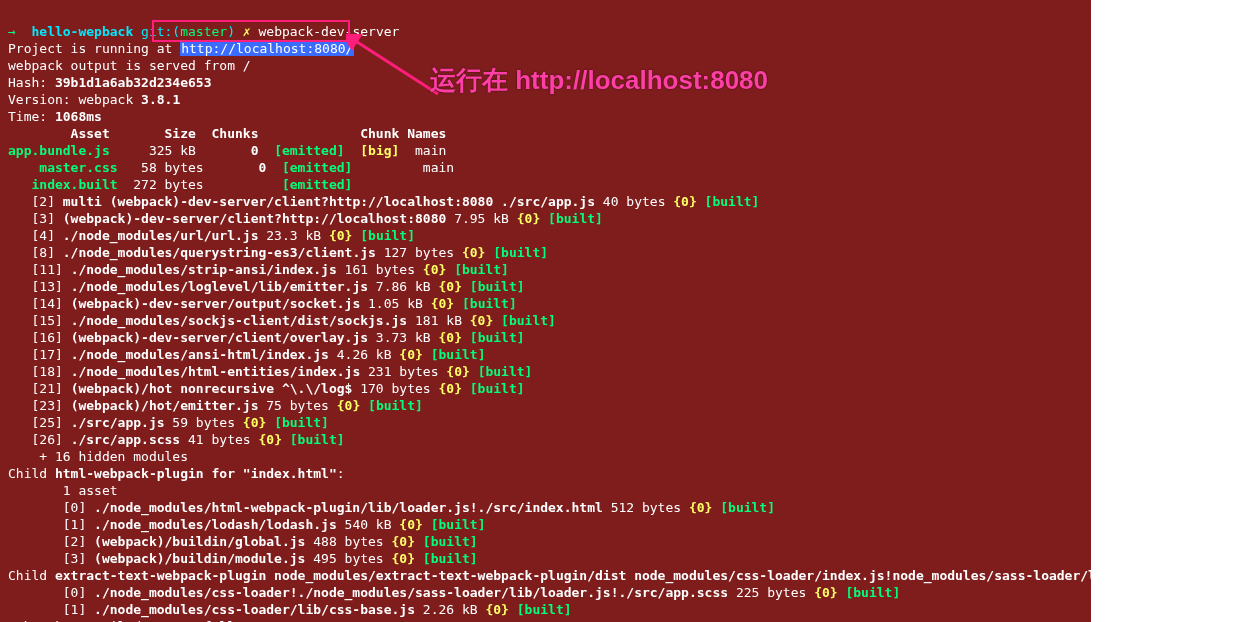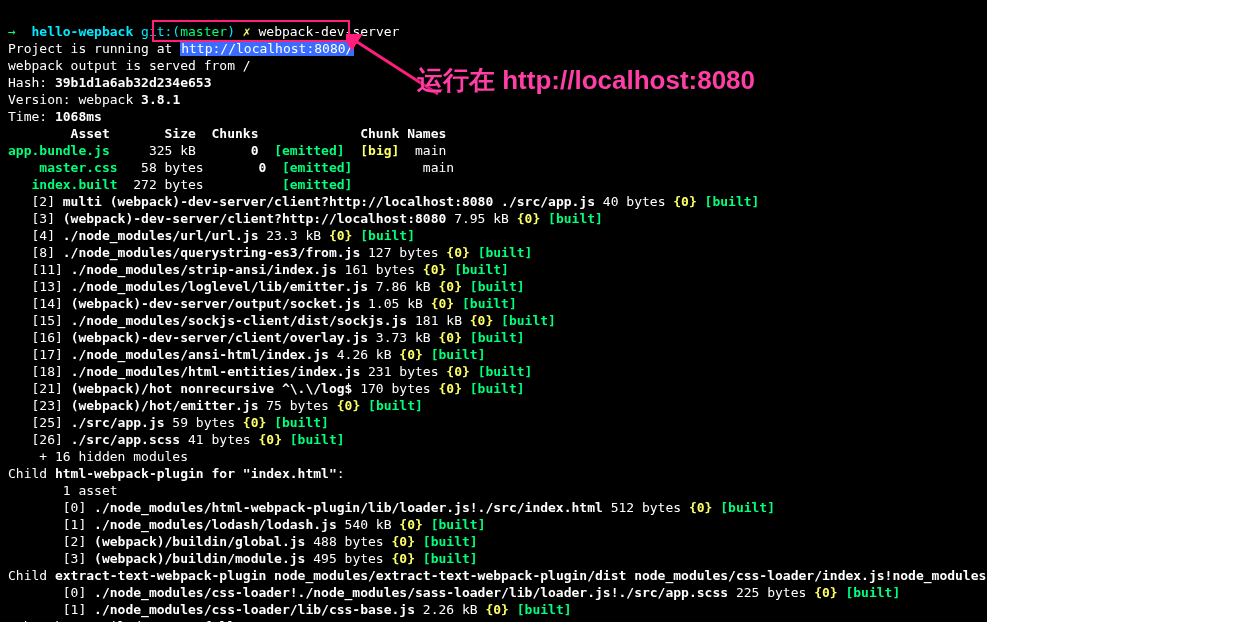--- a/index.html
+++ b/index.html
@@ -1,22 +1,22 @@
 <!DOCTYPE html>
 <html><head>
 <meta charset="utf-8">
 <style>
   html,body{margin:0;padding:0;background:#fff;}
   .terminal{
-    background:#000000;
+    background:#7f1d1d;
     color:#fff;
     font-family:Menlo,Consolas,"DejaVu Sans Mono",monospace;
     font-size:13px;
     line-height:17px;
-    width:987px;
+    width:1091px;
     height:622px;
     padding:6px 16px 8px 8px;
     box-sizing:border-box;
     white-space:pre;
     position:relative;
     overflow:hidden;
   }
   .g{color:#00ff7a;}      
   .c{color:#00eaff;}      
   .y{color:#ffff66;}      
@@ -50,21 +50,21 @@
 <span>Hash:</span> <span class="bold">39b1d1a6ab32d234e653</span>
 <span>Version:</span> <span>webpack</span> <span class="bold">3.8.1</span>
 <span>Time:</span> <span class="bold">1068ms</span>
 <span id="thead"><span class="bold">        Asset</span><span class="bold">       Size</span>  <span class="bold">Chunks</span>             <span class="bold">Chunk Names</span></span>
 <span id="trows"><span class="g bold">app.bundle.js</span>     325 kB  <span class="bold">     0</span>  <span class="g bold">[emitted]</span>  <span class="y bold">[big]</span>  main
 <span class="g bold">    master.css</span>   58 bytes  <span class="bold">     0</span>  <span class="g bold">[emitted]</span>         main
 <span class="g bold">   index.built</span>  272 bytes  <span class="bold">      </span>  <span class="g bold">[emitted]</span>         </span>
 <span id="mods">   [2] <span class="bold">multi (webpack)-dev-server/client?http://localhost:8080 ./src/app.js</span> 40 bytes <span class="y bold">{0}</span> <span class="g bold">[built]</span>
    [3] <span class="bold">(webpack)-dev-server/client?http://localhost:8080</span> 7.95 kB <span class="y bold">{0}</span> <span class="g bold">[built]</span>
    [4] <span class="bold">./node_modules/url/url.js</span> 23.3 kB <span class="y bold">{0}</span> <span class="g bold">[built]</span>
-   [8] <span class="bold">./node_modules/querystring-es3/from.js</span> 127 bytes <span class="y bold">{0}</span> <span class="g bold">[built]</span>
+   [8] <span class="bold">./node_modules/querystring-es3/client.js</span> 127 bytes <span class="y bold">{0}</span> <span class="g bold">[built]</span>
    [11] <span class="bold">./node_modules/strip-ansi/index.js</span> 161 bytes <span class="y bold">{0}</span> <span class="g bold">[built]</span>
    [13] <span class="bold">./node_modules/loglevel/lib/emitter.js</span> 7.86 kB <span class="y bold">{0}</span> <span class="g bold">[built]</span>
    [14] <span class="bold">(webpack)-dev-server/output/socket.js</span> 1.05 kB <span class="y bold">{0}</span> <span class="g bold">[built]</span>
    [15] <span class="bold">./node_modules/sockjs-client/dist/sockjs.js</span> 181 kB <span class="y bold">{0}</span> <span class="g bold">[built]</span>
    [16] <span class="bold">(webpack)-dev-server/client/overlay.js</span> 3.73 kB <span class="y bold">{0}</span> <span class="g bold">[built]</span>
    [17] <span class="bold">./node_modules/ansi-html/index.js</span> 4.26 kB <span class="y bold">{0}</span> <span class="g bold">[built]</span>
    [18] <span class="bold">./node_modules/html-entities/index.js</span> 231 bytes <span class="y bold">{0}</span> <span class="g bold">[built]</span>
    [21] <span class="bold">(webpack)/hot nonrecursive ^\.\/log$</span> 170 bytes <span class="y bold">{0}</span> <span class="g bold">[built]</span>
    [23] <span class="bold">(webpack)/hot/emitter.js</span> 75 bytes <span class="y bold">{0}</span> <span class="g bold">[built]</span>
    [25] <span class="bold">./src/app.js</span> 59 bytes <span class="y bold">{0}</span> <span class="g bold">[built]</span>
@@ -89,14 +89,14 @@
   <svg class="arrow" style="left:346px; top:34px;" width="100" height="70" viewBox="0 0 100 70">
     <defs>
       <marker id="ah" viewBox="0 0 10 10" refX="2" refY="5" markerWidth="7" markerHeight="7" orient="auto-start-reverse">
         <path d="M0,0 L10,5 L0,10 Z" fill="#ff1e7c"></path>
       </marker>
     </defs>
     <line x1="92" y1="60" x2="8" y2="6" stroke="#ff1e7c" stroke-width="3" marker-end="url(#ah)"></line>
   </svg>
 
   
-  <div class="annot" style="left:417px; top:72px;">运行在 http://localhost:8080</div>
+  <div class="annot" style="left:430px; top:72px;">运行在 http://localhost:8080</div>
 </div>
 
 </body></html>

